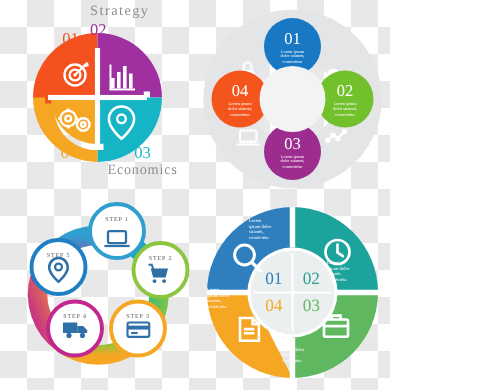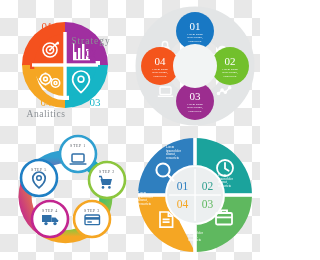--- a/index.html
+++ b/index.html
@@ -85,30 +85,30 @@
         <circle cx="55.5" cy="83" r="1.5"></circle>
         <g stroke-width="1.8">
           <path d="M45.5 72.4 v1.6 M45.5 84 v1.6 M38.9 79 h1.6 M50.5 79 h1.6"></path>
         </g>
       </g>
     </svg>
 
     <div style="position:absolute;left:22px;top:19px;width:50px;text-align:center;">
       <div class="lbl" style="font-size:11px;color:#f4511e;margin-top:1px;">01</div>
     </div>
-    <div style="position:absolute;left:60px;top:36px;width:62px;text-align:center;">
+    <div style="position:absolute;left:60px;top:3px;width:62px;">
       <div class="lbl" style="font-size:9.5px;color:#8a8f94;letter-spacing:1px;">Strategy</div>
       <div class="lbl" style="font-size:11px;color:#a02fa0;margin-top:1px;">02</div>
     </div>
     <div style="position:absolute;left:15px;top:96px;width:62px;text-align:center;">
       <div class="lbl" style="font-size:11px;color:#f5a623;">04</div>
-      <div class="lbl" style="font-size:9.5px;color:#8a8f94;letter-spacing:0.5px;margin-top:1px;">Analitics</div>
     </div>
     <div style="position:absolute;left:62px;top:96px;width:66px;text-align:center;">
       <div class="lbl" style="font-size:11px;color:#16b5c6;">03</div>
+      <div class="lbl" style="font-size:9.5px;color:#8a8f94;letter-spacing:0.5px;margin-top:1px;">Economics</div>
     </div>
   </div>
 
   <div class="quad" id="q-tr">
     <svg width="130" height="130" viewBox="0 0 130 130">
       <circle cx="65" cy="66" r="44" fill="none" stroke="#e3e5e6" stroke-width="31"></circle>
 
       <g fill="#ffffff" opacity="0.95">
         <rect x="30.5" y="46.5" width="9" height="7" rx="1.2"></rect>
         <path d="M32.4 46.5 v-2.4 a2.6 2.6 0 0 1 5.2 0 v2.4" fill="none" stroke="#ffffff" stroke-width="1.5"></path>

